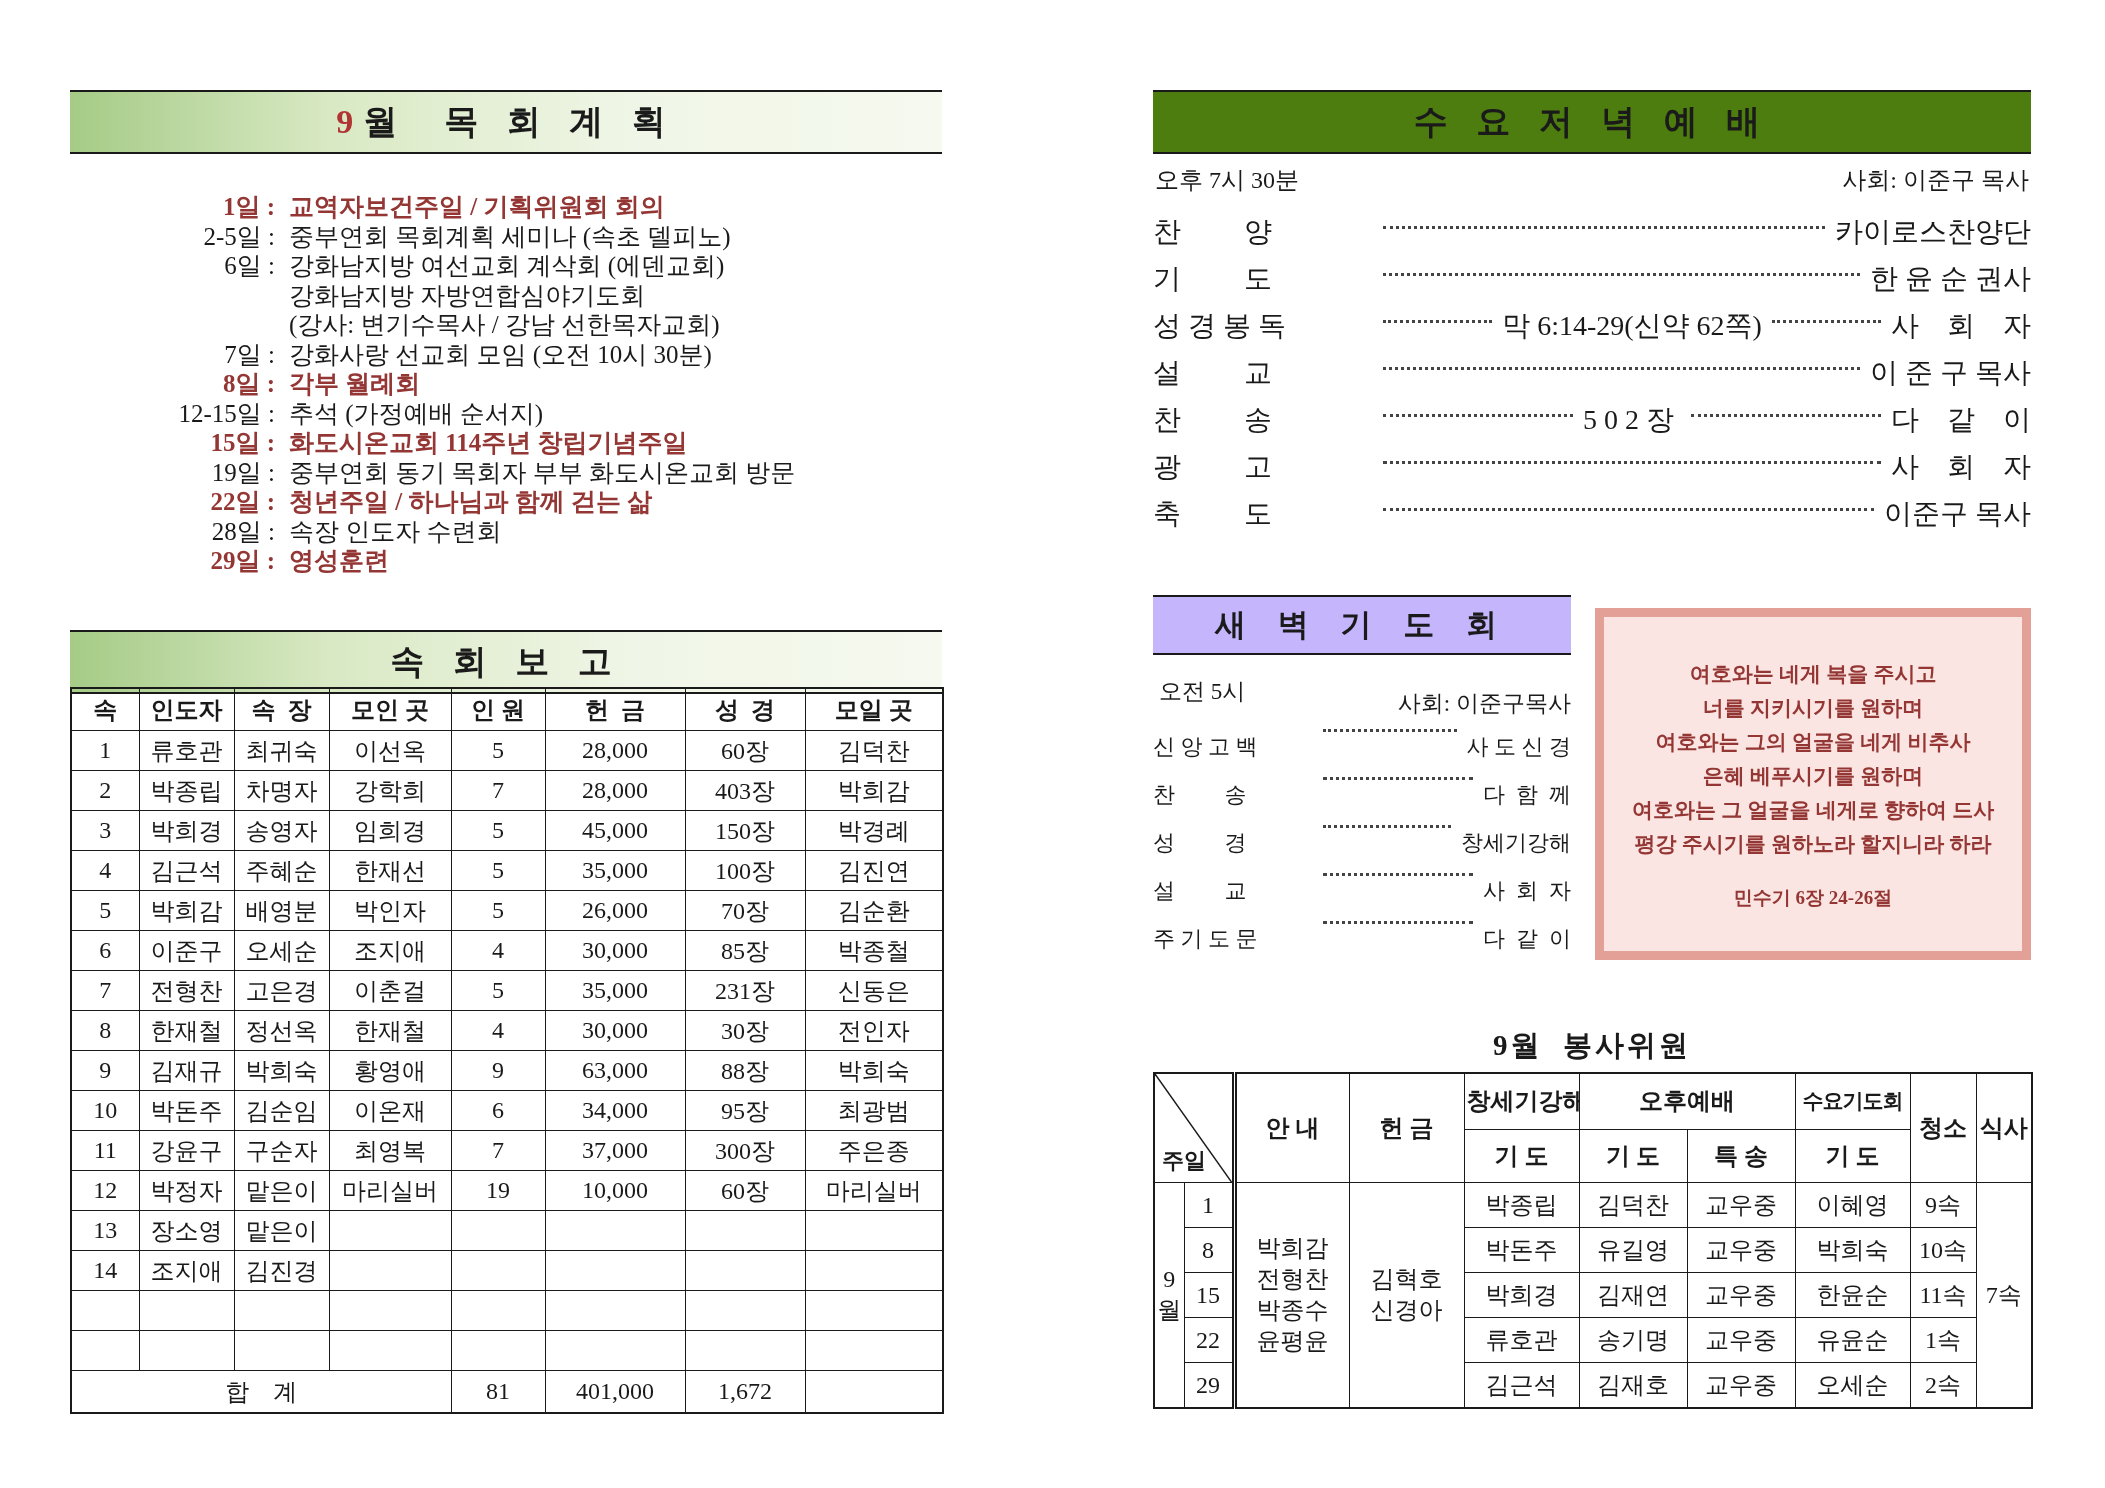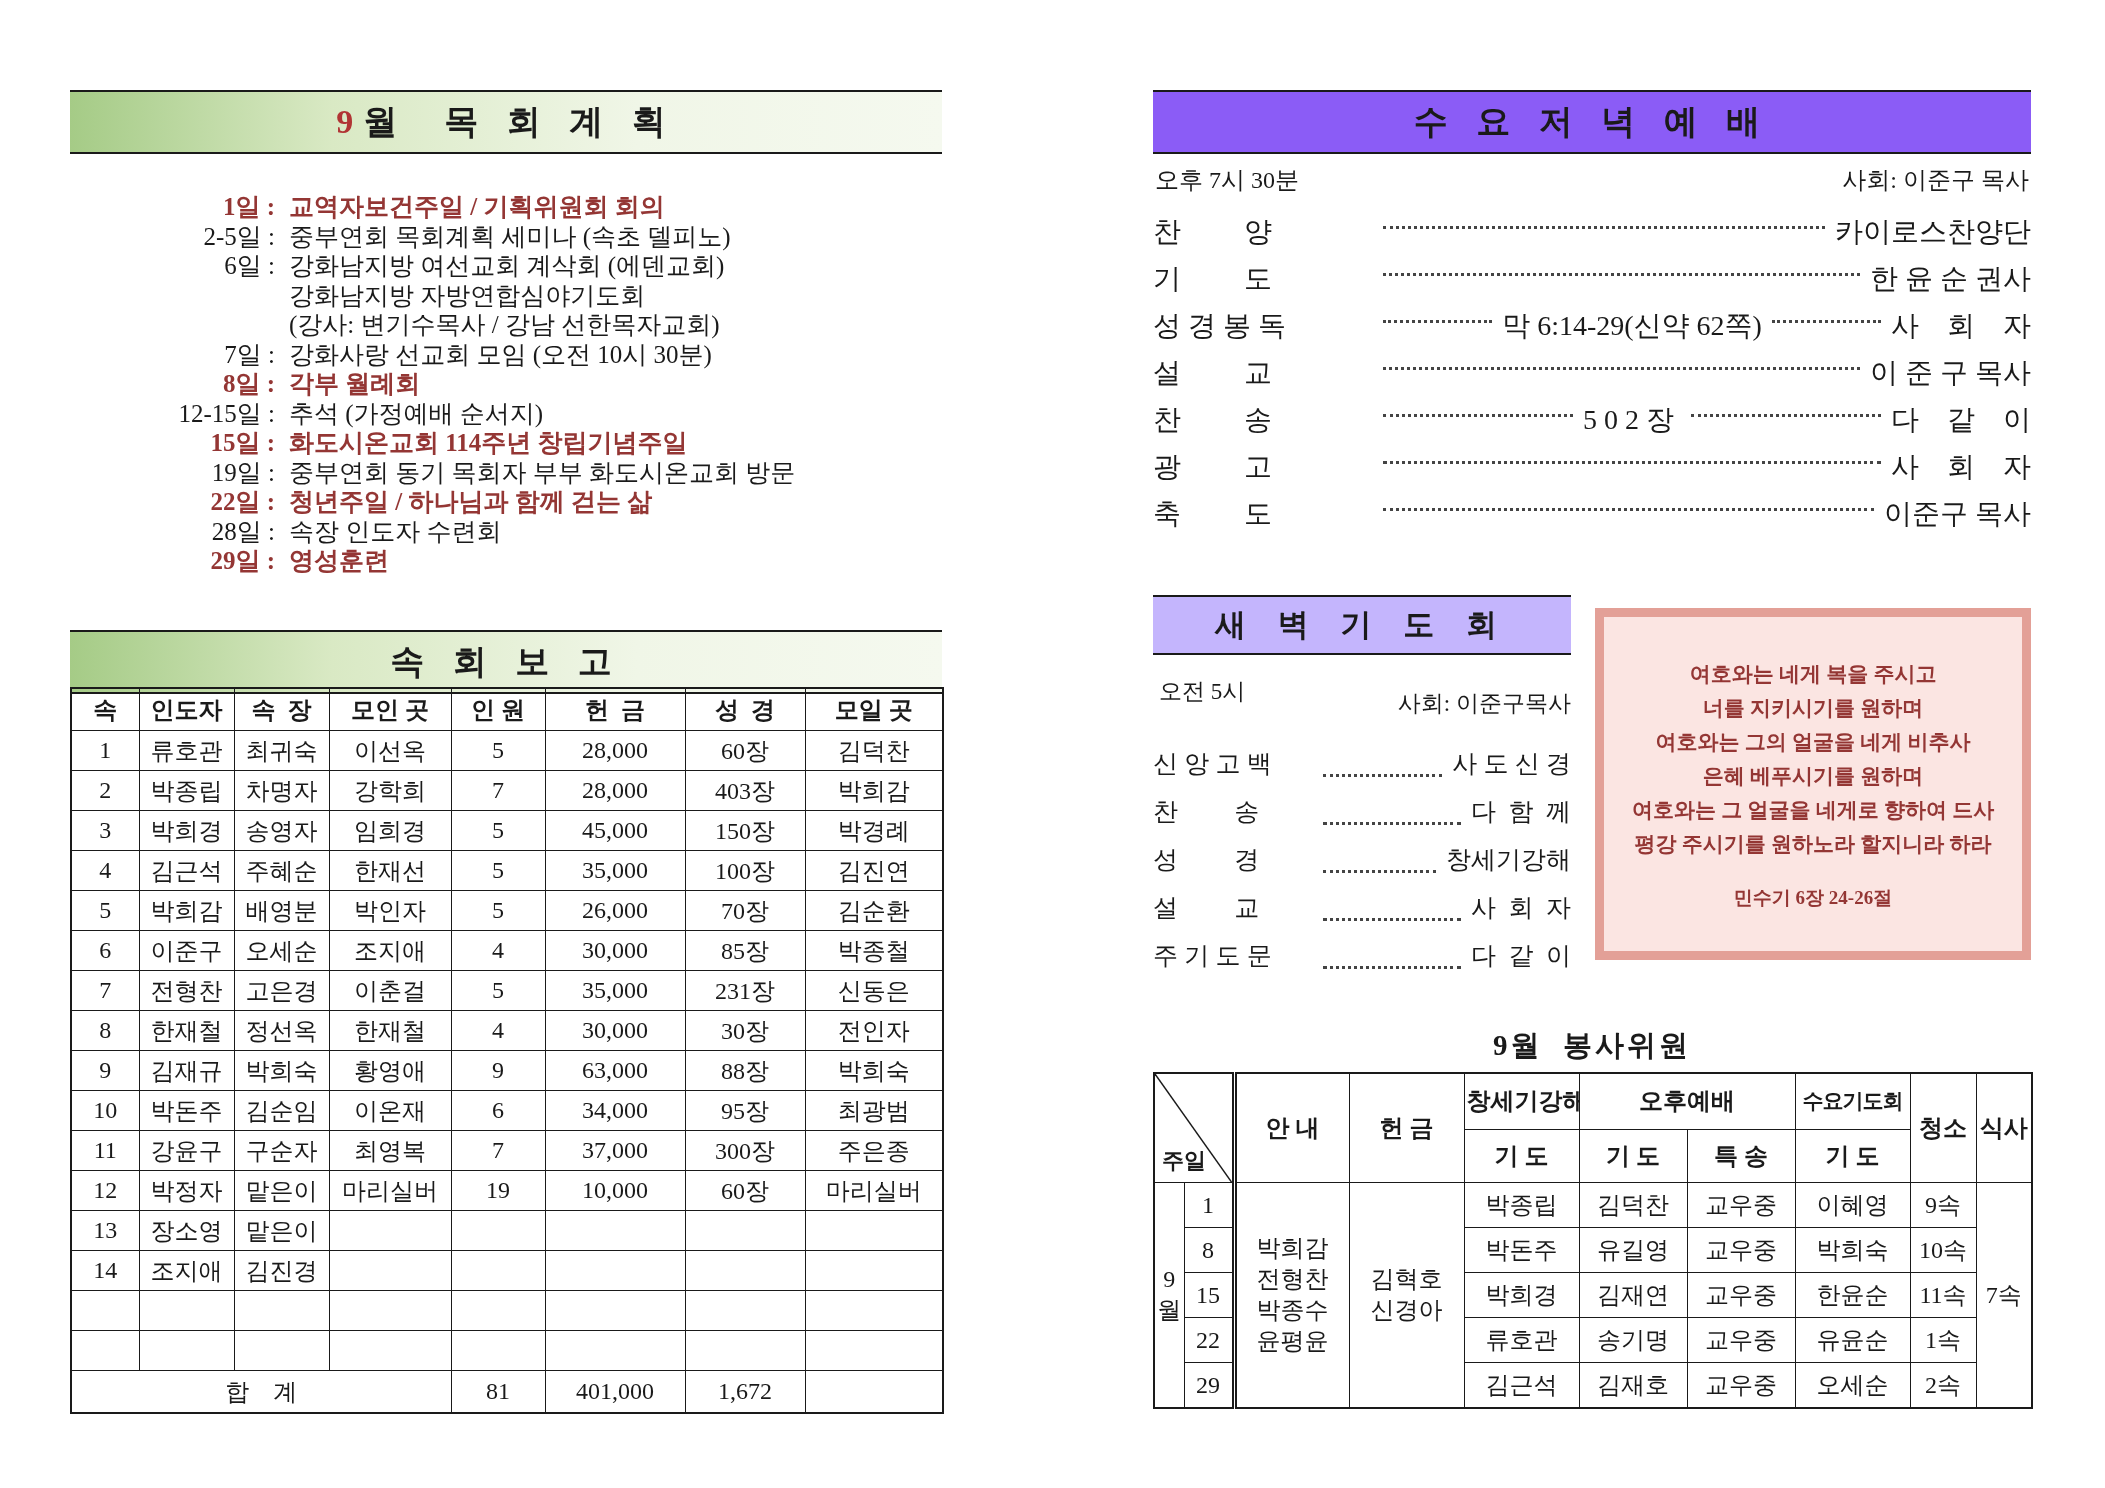--- a/index.html
+++ b/index.html
@@ -13,21 +13,21 @@
   .page-right{left:1153px;width:878px;height:1330px;}
 
   
   .banner{
     position:absolute;left:0;right:0;height:60px;
     border-top:2px solid #1a1a1a;border-bottom:2px solid #1a1a1a;
     display:flex;align-items:center;justify-content:center;
     font-size:34px;font-weight:bold;letter-spacing:10px;white-space:pre;
   }
   .banner.grad{background:linear-gradient(90deg,#a5cb86 0%,#d9e9c4 30%,#f0f6e7 65%,#f5f9ef 100%);}
-  .banner.solid{background:#8b5cf6;}
+  .banner.solid{background:#4d7c0f;}
   .red-num{color:#b13434;}
 
   
   .schedule{position:absolute;top:102px;left:0;right:0;}
   .srow{display:grid;grid-template-columns:205px 1fr;column-gap:14px;
         font-size:25px;line-height:29.5px;}
   .sdate{text-align:right;white-space:pre;}
   .stext{text-align:left;}
   .hl .sdate,.hl .stext{color:#943634;font-weight:bold;}
 
@@ -57,21 +57,21 @@
   .sermon{color:#1f4e79;font-weight:bold;font-size:31px;letter-spacing:2px;}
 
   
   .banner-dawn{position:absolute;top:505px;left:0;width:418px;height:56px;
     background:#c4b5fd;border-top:2px solid #1a1a1a;border-bottom:2px solid #1a1a1a;
     display:flex;align-items:center;justify-content:center;
     font-size:31px;font-weight:bold;letter-spacing:12px;white-space:pre;}
   .dawn-time{position:absolute;top:570px;left:6px;font-size:23px;margin-top:16px;}
   .dawn-presider{position:absolute;top:598px;left:0;width:418px;text-align:right;font-size:23px;}
   .dawn-list{position:absolute;top:642px;left:0;width:418px;}
-  .drow{display:flex;align-items:flex-end;height:48px;font-size:25px;}
+  .drow{display:flex;align-items:flex-start;height:48px;font-size:22px;}
   .dlabel{width:160px;white-space:pre;}
   .ddots{flex:1;border-bottom:3px dotted #444;height:0;margin:0 10px;transform:translateY(-3px);}
   .dright{white-space:pre;text-align:right;}
 
   
   .verse{position:absolute;left:442px;top:518px;width:436px;height:352px;
     box-sizing:border-box;background:#fbe5e2;border:9px solid #e3a097;
     display:flex;flex-direction:column;align-items:center;justify-content:center;
     color:#943634;font-weight:bold;text-align:center;}
   .verse-body{white-space:pre-line;font-size:21px;line-height:34px;}

